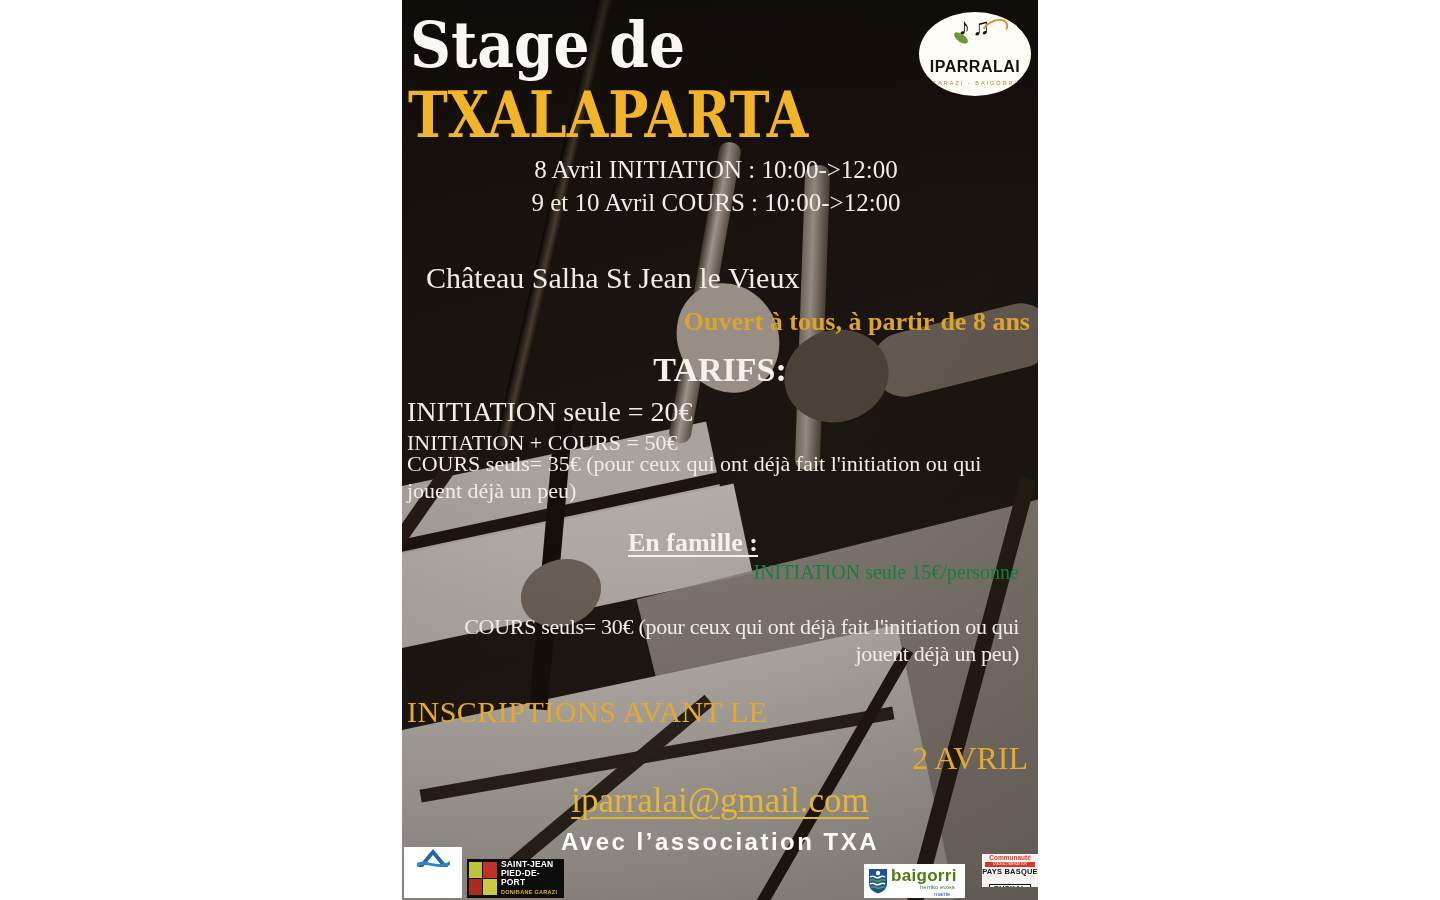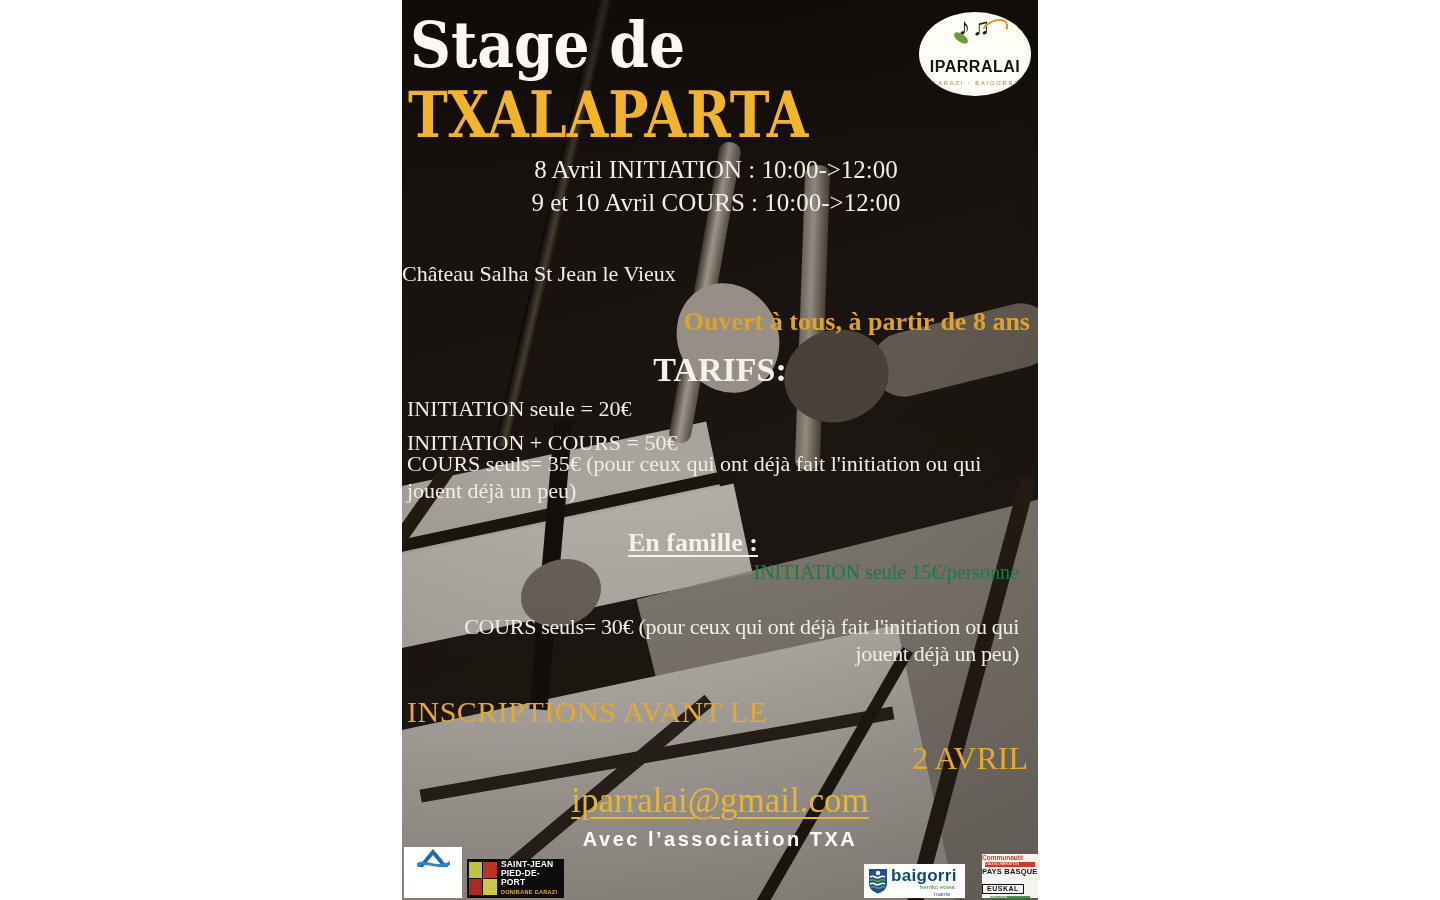--- a/index.html
+++ b/index.html
@@ -41,37 +41,37 @@
     background:linear-gradient(180deg,rgba(10,7,4,.45) 0%,rgba(10,7,4,0) 22%),
                radial-gradient(circle at 35% 15%,rgba(0,0,0,0) 40%,rgba(12,8,4,.28) 100%);}
 
   
   .txt{position:absolute;z-index:10;}
   .t-stage{left:8px;top:8px;font-family:"DejaVu Serif",serif;font-weight:bold;font-size:63px;
            color:#fbf8f3;transform:scaleX(.9);transform-origin:left top;white-space:nowrap;}
   .t-txala{left:6px;top:78px;font-family:"DejaVu Serif",serif;font-weight:bold;font-size:63px;
            color:#f2b42b;transform:scaleX(.85);transform-origin:left top;white-space:nowrap;}
   .t-sched{left:0;top:153px;width:628px;text-align:center;font-size:25px;color:#f1ede6;line-height:33px;}
-  .t-loc{left:0;top:261px;font-size:22px;color:#f1ede6;white-space:nowrap;}
+  .t-loc{left:24px;top:261px;font-size:30px;color:#f1ede6;white-space:nowrap;}
   .t-aud{right:8px;top:307px;font-size:26px;font-weight:bold;color:#dda32c;white-space:nowrap;}
   .t-tarifs-h{left:0;top:351px;width:636px;text-align:center;font-size:34px;font-weight:bold;color:#f5f2ec;}
-  .t-tar1{left:5px;top:396px;font-size:22px;color:#f1ede6;white-space:nowrap;}
+  .t-tar1{left:5px;top:396px;font-size:28px;color:#f1ede6;white-space:nowrap;}
   .t-tar2{left:5px;top:423px;font-size:22px;color:#f1ede6;white-space:nowrap;margin-top:7px;}
   .t-tar3{left:5px;top:450px;width:612px;font-size:22px;color:#f1ede6;line-height:27px;}
   .t-fam-h{left:0;top:528px;width:582px;text-align:center;font-size:26px;font-weight:bold;color:#f5f2ec;
            text-decoration:underline;text-underline-offset:4px;}
   .t-fam1{right:19px;top:561px;font-size:20px;color:#15803d;white-space:nowrap;}
   .t-fam2{right:19px;top:587px;font-size:22px;color:#f1ede6;white-space:nowrap;}
   .t-fam3{right:19px;top:613px;width:575px;text-align:right;font-size:22px;color:#f1ede6;line-height:27px;letter-spacing:-0.3px;}
   .t-insc{left:5px;top:695px;font-size:30px;color:#e7a92d;white-space:nowrap;letter-spacing:.5px;}
   .t-avril{right:10px;top:740px;font-size:32px;color:#e7a92d;white-space:nowrap;}
   .t-email{left:0;top:781px;width:636px;text-align:center;font-size:35px;color:#e9b534;}
   .t-email a{color:#e9b534;text-decoration:underline;text-underline-offset:5px;text-decoration-thickness:2px;}
   .t-assoc{left:0;top:828px;width:636px;text-align:center;font-family:"Liberation Sans",sans-serif;
-           font-size:20px;font-weight:bold;color:#fdfcfa;letter-spacing:2.5px;}
+           font-size:24px;font-weight:bold;color:#fdfcfa;letter-spacing:2.5px;}
 
   
   .org-logo{position:absolute;left:517px;top:12px;width:112px;height:84px;background:#fffef6;
             border-radius:50%;z-index:10;overflow:hidden;text-align:center;}
   .org-notes{position:absolute;left:0;top:2px;width:100%;font-size:24px;color:#161310;letter-spacing:2px;line-height:26px;}
   .org-leaf{position:absolute;left:34px;top:22px;width:16px;height:8px;background:#6a9a3a;border-radius:50%;transform:rotate(35deg);}
   .org-swirl{position:absolute;left:62px;top:8px;width:24px;height:14px;border:2px solid #d98e3f;border-radius:50%;
              border-left-color:transparent;border-bottom-color:transparent;transform:rotate(-25deg);}
   .org-name{position:absolute;left:0;top:46px;width:100%;font-family:"Liberation Sans",sans-serif;
             font-size:16px;font-weight:bold;color:#151310;letter-spacing:.5px;}
@@ -89,24 +89,24 @@
   .lg-sj{left:65px;top:859px;width:97px;height:39px;background:#0c0c0c;display:flex;align-items:center;}
   .sj-grid{width:28px;height:33px;margin-left:2px;display:grid;grid-template-columns:1fr 1fr;
            grid-template-rows:1fr 1fr;gap:1px;}
   .sj-grid div{width:100%;height:100%;}
   .sjA{background:#bcc43c;} .sjB{background:#c03228;} .sjC{background:#a92c22;} .sjD{background:#c8cc42;}
   .sj-text{margin-left:4px;font-family:"Liberation Sans",sans-serif;line-height:9px;}
   .sj1,.sj2{font-size:8.5px;font-weight:bold;color:#ffffff;letter-spacing:.2px;}
   .sj3{font-size:5.5px;font-weight:bold;color:#e3b62a;letter-spacing:.3px;margin-top:1px;}
   .lg-bg{left:462px;top:864px;width:101px;height:34px;background:#ffffff;font-family:"Liberation Sans",sans-serif;}
   .bg-shield{position:absolute;left:4px;top:4px;}
-  .bg-name{position:absolute;left:27px;top:2px;font-size:17px;font-weight:bold;color:#0c4a6e;letter-spacing:.3px;}
+  .bg-name{position:absolute;left:27px;top:2px;font-size:17px;font-weight:bold;color:#4d7c0f;letter-spacing:.3px;}
   .bg-sub1{position:absolute;left:56px;top:20px;font-size:6px;color:#3f8a3c;}
   .bg-sub2{position:absolute;left:70px;top:27px;font-size:6px;color:#2456a8;}
-  .lg-pb{left:580px;top:854px;width:56px;height:44px;background:#f5f4f0;text-align:left;
+  .lg-pb{left:580px;top:854px;width:56px;height:33px;background:#f5f4f0;text-align:center;
          font-family:"Liberation Sans",sans-serif;}
   .pb-top{font-size:6.5px;font-weight:bold;color:#cf3a2c;line-height:8px;}
   .pb-bar{background:#cf3a2c;color:#ffffff;font-size:3.5px;line-height:5px;margin:0 3px;}
   .pb-name{font-size:7.5px;font-weight:bold;color:#141414;line-height:10px;letter-spacing:.2px;}
   .pb-eus{display:inline-block;border:1px solid #141414;font-size:7px;font-weight:bold;color:#141414;
           line-height:8px;padding:0 4px;letter-spacing:.5px;}
   .pb-bar2{background:#3f9b3c;color:#ffffff;font-size:3.5px;line-height:5px;margin:1px 8px 0 8px;}
 </style>
 </head>
 <body>

